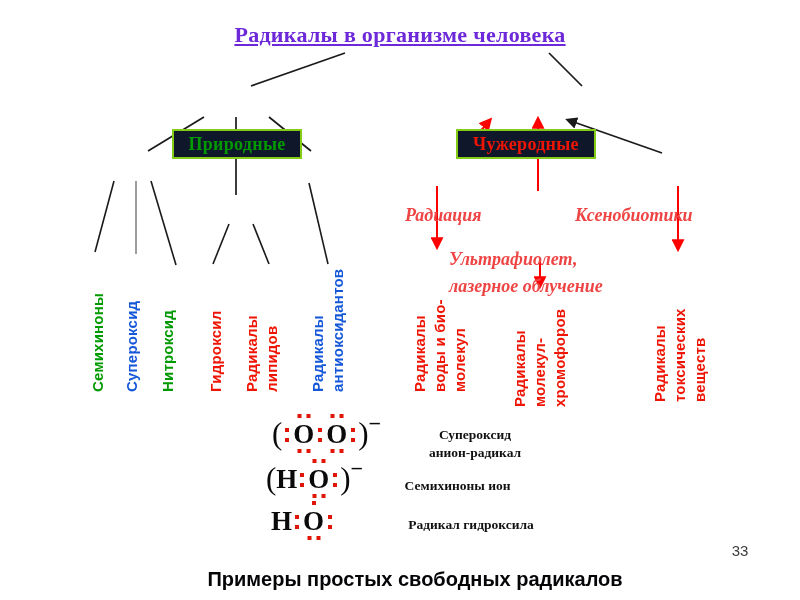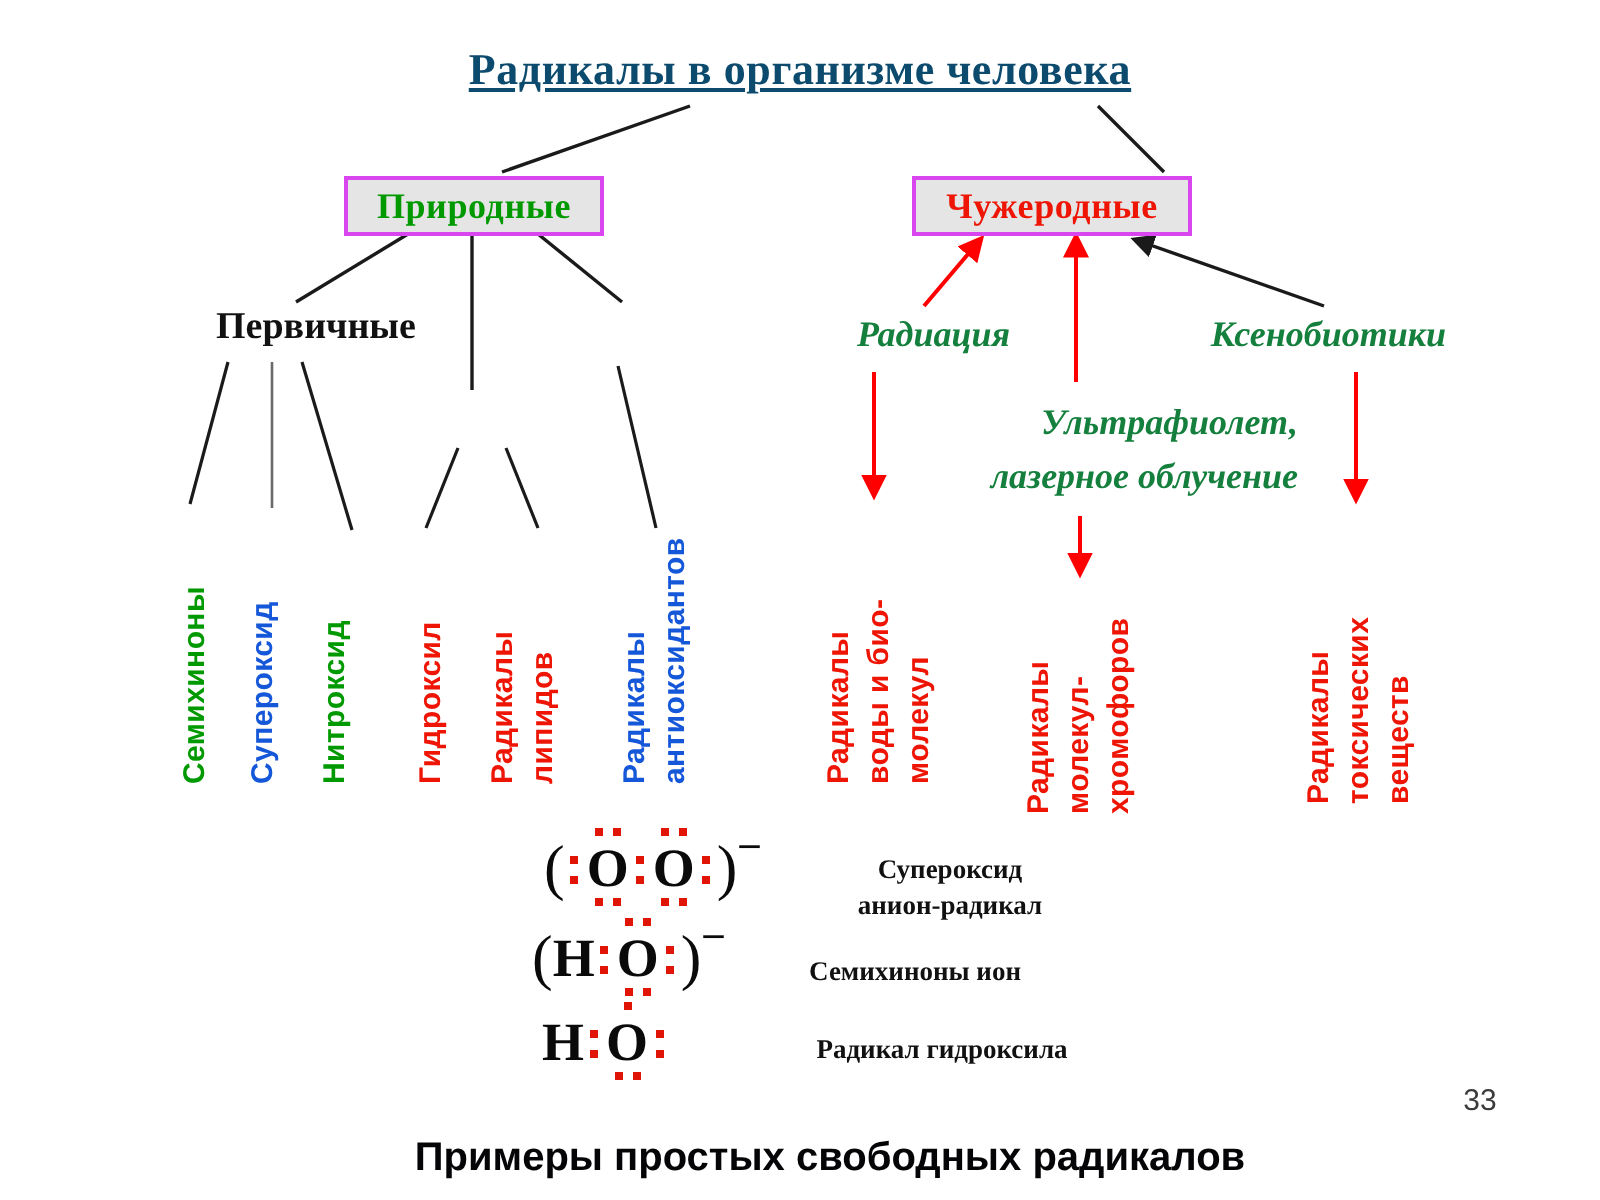--- a/index.html
+++ b/index.html
@@ -3,34 +3,34 @@
 <meta charset="utf-8">
 <style>
   html,body{margin:0;padding:0;background:#fff;}
   #slide{position:relative;width:800px;height:600px;background:#ffffff;overflow:hidden;
          font-family:"Liberation Serif", serif;}
   #wires{position:absolute;left:0;top:0;z-index:1;}
   .abs{position:absolute;z-index:2;}
 
   
   .slide-title{left:0;top:22px;width:800px;text-align:center;
-    font:bold 22px "Liberation Serif", serif;color:#0c4a6e;text-decoration:underline;letter-spacing:.3px;}
-
-  
-  .node-box{border:2px solid #d946ef;background:#e5e5e5;display:flex;align-items:center;justify-content:center;
-    font:bold 18px "Liberation Serif", serif;letter-spacing:.3px;}
+    font:bold 22px "Liberation Serif", serif;color:#6d28d9;text-decoration:underline;letter-spacing:.3px;}
+
+  
+  .node-box{border:2px solid #84cc16;background:#0f172a;display:flex;align-items:center;justify-content:center;
+    font:bold 18px "Liberation Serif", serif;letter-spacing:.3px;margin-top:41px;}
   .box-natural{left:172px;top:88px;width:126px;height:26px;}
   .box-foreign{left:456px;top:88px;width:136px;height:26px;}
 
   
   .tnode{font:bold 19px "Liberation Serif", serif;color:#111;text-align:center;white-space:nowrap;}
   .n-primary{left:102px;top:153px;width:112px;}
   .n-tertiary{left:260px;top:153px;width:104px;}
   .n-secondary{left:182px;top:196px;width:110px;}
-  .inode{font:bold italic 18px "Liberation Serif", serif;color:#15803d;text-align:right;white-space:nowrap;}
+  .inode{font:bold italic 18px "Liberation Serif", serif;color:#ef4444;text-align:left;white-space:nowrap;margin-top:48px;}
   .n-radiation{left:405px;top:157px;width:100px;}
   .n-xenobiotics{left:575px;top:157px;width:148px;}
   .n-uv{left:449px;top:198px;width:200px;line-height:27px;}
 
   
   .vlabel{position:absolute;z-index:2;transform:rotate(-90deg);transform-origin:0 0;white-space:nowrap;
     font:bold 15px "Liberation Sans", sans-serif;line-height:20px;letter-spacing:.2px;}
   .c-green{color:#009900}.c-blue{color:#1457d8}.c-red{color:#ee1505}
   .vl-semiquinones{left:88px;top:392px}
   .vl-superoxide{left:122px;top:392px}
@@ -105,21 +105,20 @@
     <line x1="437" y1="186" x2="437" y2="247" stroke="#f00" stroke-width="2" marker-end="url(#mr)"></line>
     <line x1="540" y1="258" x2="540" y2="286" stroke="#f00" stroke-width="2" marker-end="url(#mr)"></line>
     <line x1="678" y1="186" x2="678" y2="249" stroke="#f00" stroke-width="2" marker-end="url(#mr)"></line>
   </svg>
 
   <div class="abs slide-title">Радикалы в организме человека</div>
 
   <div class="abs node-box box-natural c-green">Природные</div>
   <div class="abs node-box box-foreign c-red">Чужеродные</div>
 
-  <div class="abs tnode n-primary">Первичные</div>
 
   <div class="abs inode n-radiation">Радиация</div>
   <div class="abs inode n-uv">Ультрафиолет,<br>лазерное облучение</div>
   <div class="abs inode n-xenobiotics">Ксенобиотики</div>
 
   <div>
       <div class="vlabel c-green vl-semiquinones">Семихиноны</div>
       <div class="vlabel c-blue vl-superoxide">Супероксид</div>
       <div class="vlabel c-green vl-nitroxide">Нитроксид</div>
       <div class="vlabel c-red vl-hydroxyl">Гидроксил</div>

